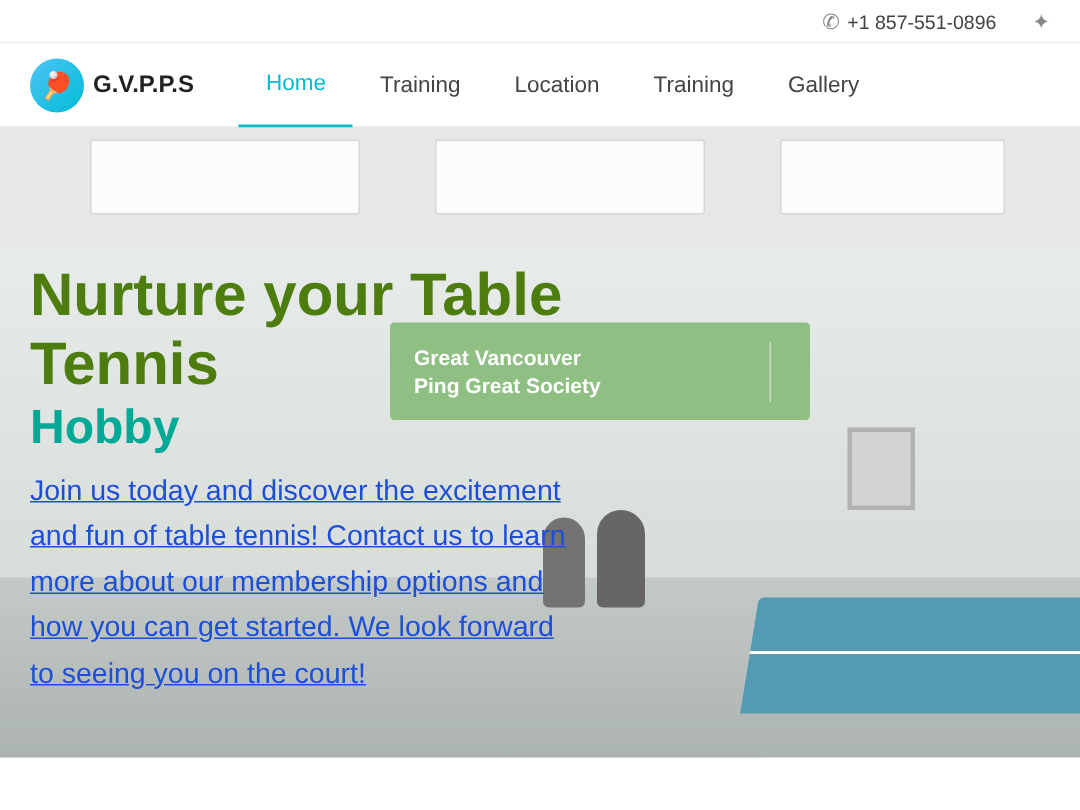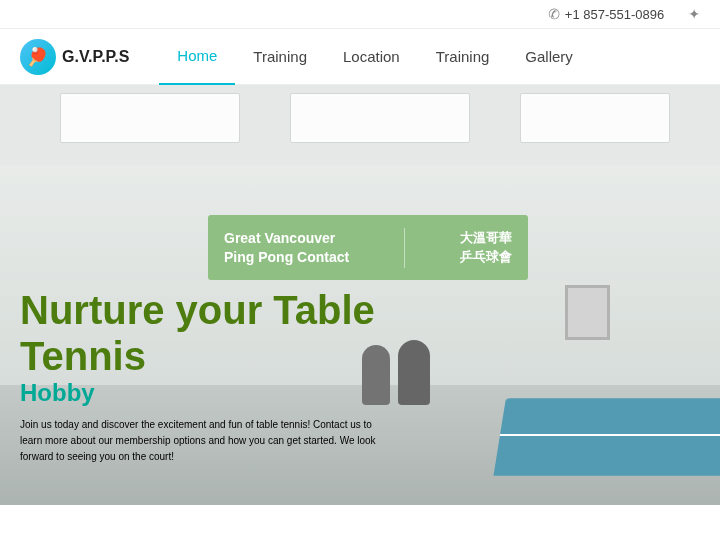--- a/index.html
+++ b/index.html
@@ -128,22 +128,22 @@
       bottom: 0;
       left: 0;
       right: 0;
       height: 120px;
       background: linear-gradient(to bottom, #b0b8b4 0%, #909a96 100%);
     }
     
     .banner {
       position: absolute;
       top: 130px;
-      right: 192px;
-      width: 320px;
+      right: 180px;
+      width: 280px;
       height: 65px;
       background: #6aaa5a;
       display: flex;
       align-items: center;
       justify-content: space-between;
       padding: 24px 16px;
       border-radius: 3px;
     }
     .banner-text-en {
       color: #fff;
@@ -226,31 +226,32 @@
       left: 20px;
       max-width: 380px;
     }
     .hero-title-main {
       font-size: 40px;
       font-weight: 700;
       color: #4d7c0f;
       line-height: 1.15;
     }
     .hero-title-accent {
-      font-size: 24px;
+      font-size: 32px;
       font-weight: 900;
       color: #00a896;
       line-height: 1.15;
       margin-bottom: 10px;
     }
     .hero-description {
-      font-size: 10px;
-      color: #000000;
+      font-size: 19px;
+      color: #1d4ed8;
       line-height: 1.6;
       max-width: 360px;
+      text-decoration: underline;
     }
     
     .light {
       position: absolute;
       background: rgba(255,255,255,0.85);
       top: 15px;
     }
     .vent {
       position: absolute;
       background: #cdd0ce;
@@ -298,27 +299,23 @@
     <div class="ceiling-panel light" style="left:290px; top:8px; width:180px; height:50px;"></div>
     <div class="ceiling-panel light" style="left:520px; top:8px; width:150px; height:50px;"></div>
   </div>
   <div class="vent"></div>
   <div class="back-wall"></div>
   <div class="floor"></div>
 
   <div class="banner">
     <div class="banner-text-en">
       <div>Great Vancouver</div>
-      <div>Ping Pong Contact</div>
+      <div>Ping Great Society</div>
     </div>
     <div class="banner-divider"></div>
-    <div class="banner-text-cn">
-      <div>大溫哥華</div>
-      <div>乒乓球會</div>
-    </div>
   </div>
 
   <div class="person person-1"></div>
   <div class="person person-2"></div>
 
   <div class="wall-photo"></div>
 
   <div class="tt-table"></div>
 
   <div class="hero-overlay"></div>

